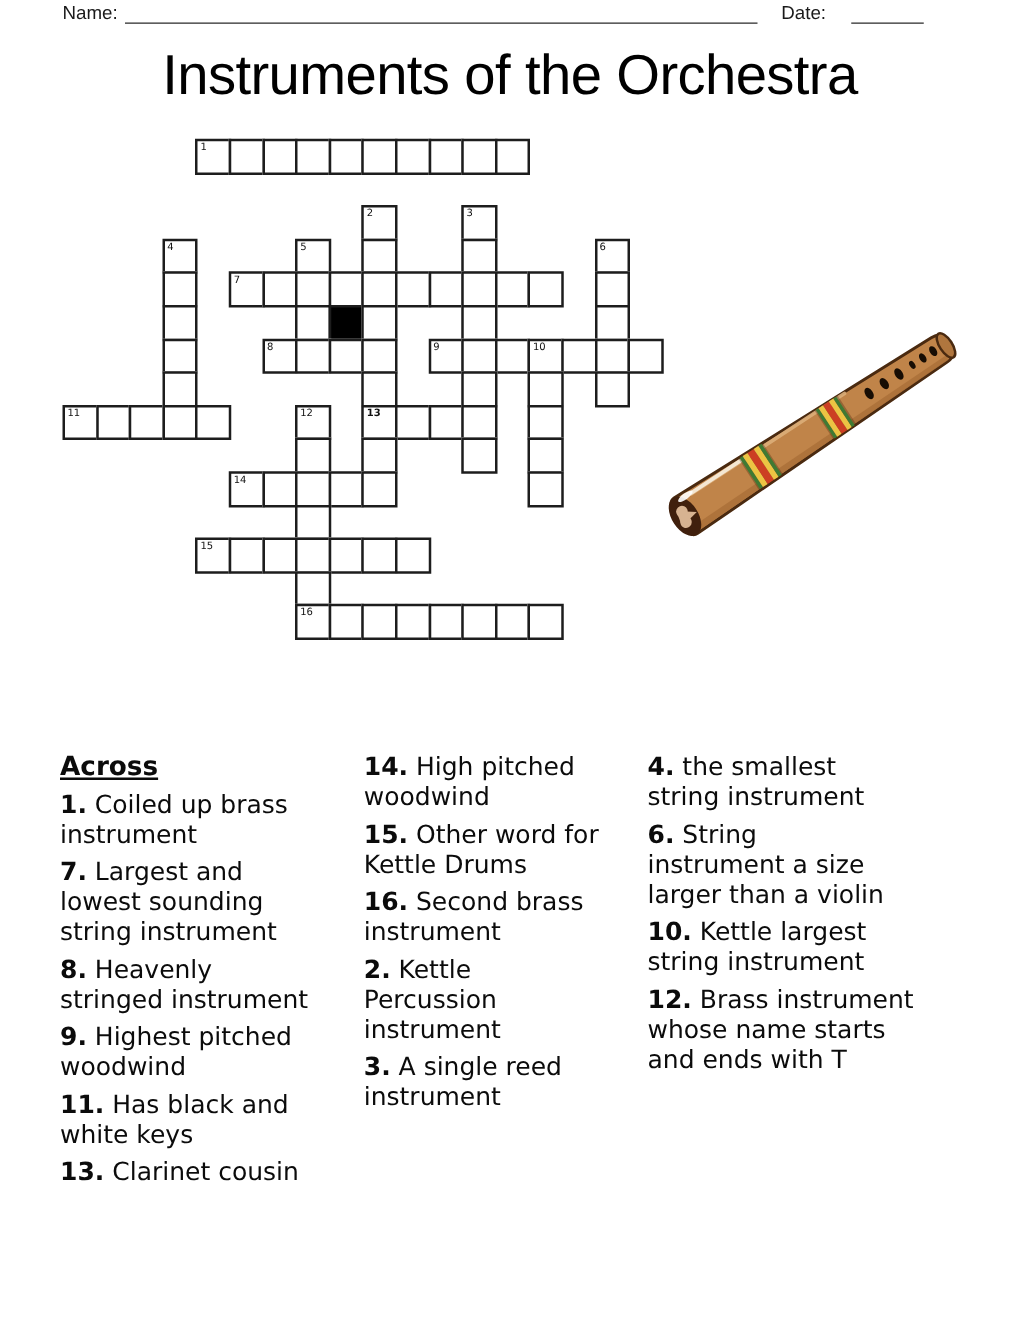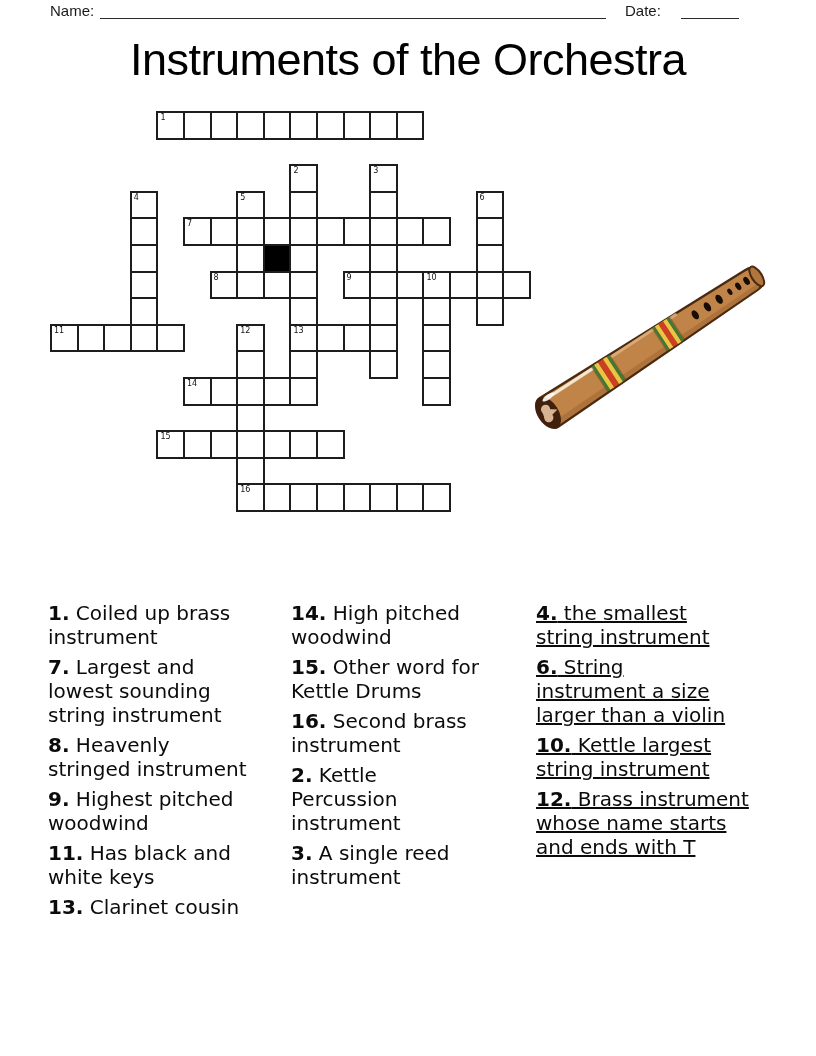--- a/index.html
+++ b/index.html
@@ -22,21 +22,21 @@
   .cell.black{background:#000;}
   .num{position:absolute;top:0;left:2px;font-size:8px;line-height:9px;
        font-family:"DejaVu Sans",sans-serif;color:#111;}
   
   #flute{position:absolute;left:515px;top:250px;}
   
   .clue-col{position:absolute;top:601px;font-family:"DejaVu Sans",sans-serif;
             font-size:20px;line-height:24px;color:#0b0b0b;}
   #clue-col-1{left:48px;width:240px;}
   #clue-col-2{left:291px;width:240px;}
-  #clue-col-3{left:536px;width:245px;text-decoration:underline;}
+  #clue-col-3{left:518px;width:245px;}
   .clue-heading{font-weight:bold;text-decoration:underline;font-size:21px;
                 margin:0 0 6px 0;}
   p.clue{margin:0 0 6px 0;}
   .clue-text{white-space:pre-line;}
 </style>
 </head>
 <body>
 
 <div class="page">
 
@@ -123,21 +123,21 @@
       <div class="cell" style="left: 0px; top: 212.8px;">
         <span class="num">11</span>
       </div>
       <div class="cell" style="left: 26.6px; top: 212.8px;"></div>
       <div class="cell" style="left: 53.2px; top: 212.8px;"></div>
       <div class="cell" style="left: 79.8px; top: 212.8px;"></div>
       <div class="cell" style="left: 106.4px; top: 212.8px;"></div>
       <div class="cell" style="left: 186.2px; top: 212.8px;">
         <span class="num">12</span>
       </div>
-      <div class="cell" style="left: 239.4px; top: 212.8px;">
+      <div class="cell" style="left: 239.4px; top: 212.8px; font-weight: bold;">
         <span class="num">13</span>
       </div>
       <div class="cell" style="left: 266px; top: 212.8px;"></div>
       <div class="cell" style="left: 292.6px; top: 212.8px;"></div>
       <div class="cell" style="left: 319.2px; top: 212.8px;"></div>
       <div class="cell" style="left: 372.4px; top: 212.8px;"></div>
       <div class="cell" style="left: 186.2px; top: 239.4px;"></div>
       <div class="cell" style="left: 239.4px; top: 239.4px;"></div>
       <div class="cell" style="left: 319.2px; top: 239.4px;"></div>
       <div class="cell" style="left: 372.4px; top: 239.4px;"></div>
@@ -217,20 +217,21 @@
           <circle cx="-2.5" cy="-4.5" r="4.6"></circle>
           <circle cx="-2.5" cy="4.5" r="4.6"></circle>
           <path d="M -6.6 -6.6 L 8.5 0 L -6.6 6.6 Z"></path>
         </g>
         <ellipse cx="9" cy="-13.2" rx="7" ry="2.4" fill="#ffffff" opacity="0.9" transform="rotate(-3 9 -13.2)"></ellipse>
       </g>
     </g>
   </svg>
 
   <div class="clue-col" id="clue-col-1">
+      <div class="clue-heading">Across</div>
       <p class="clue"><b>1.</b><span class="clue-text"> Coiled up brass
 instrument</span></p>
       <p class="clue"><b>7.</b><span class="clue-text"> Largest and
 lowest sounding
 string instrument</span></p>
       <p class="clue"><b>8.</b><span class="clue-text"> Heavenly
 stringed instrument</span></p>
       <p class="clue"><b>9.</b><span class="clue-text"> Highest pitched
 woodwind</span></p>
       <p class="clue"><b>11.</b><span class="clue-text"> Has black and

